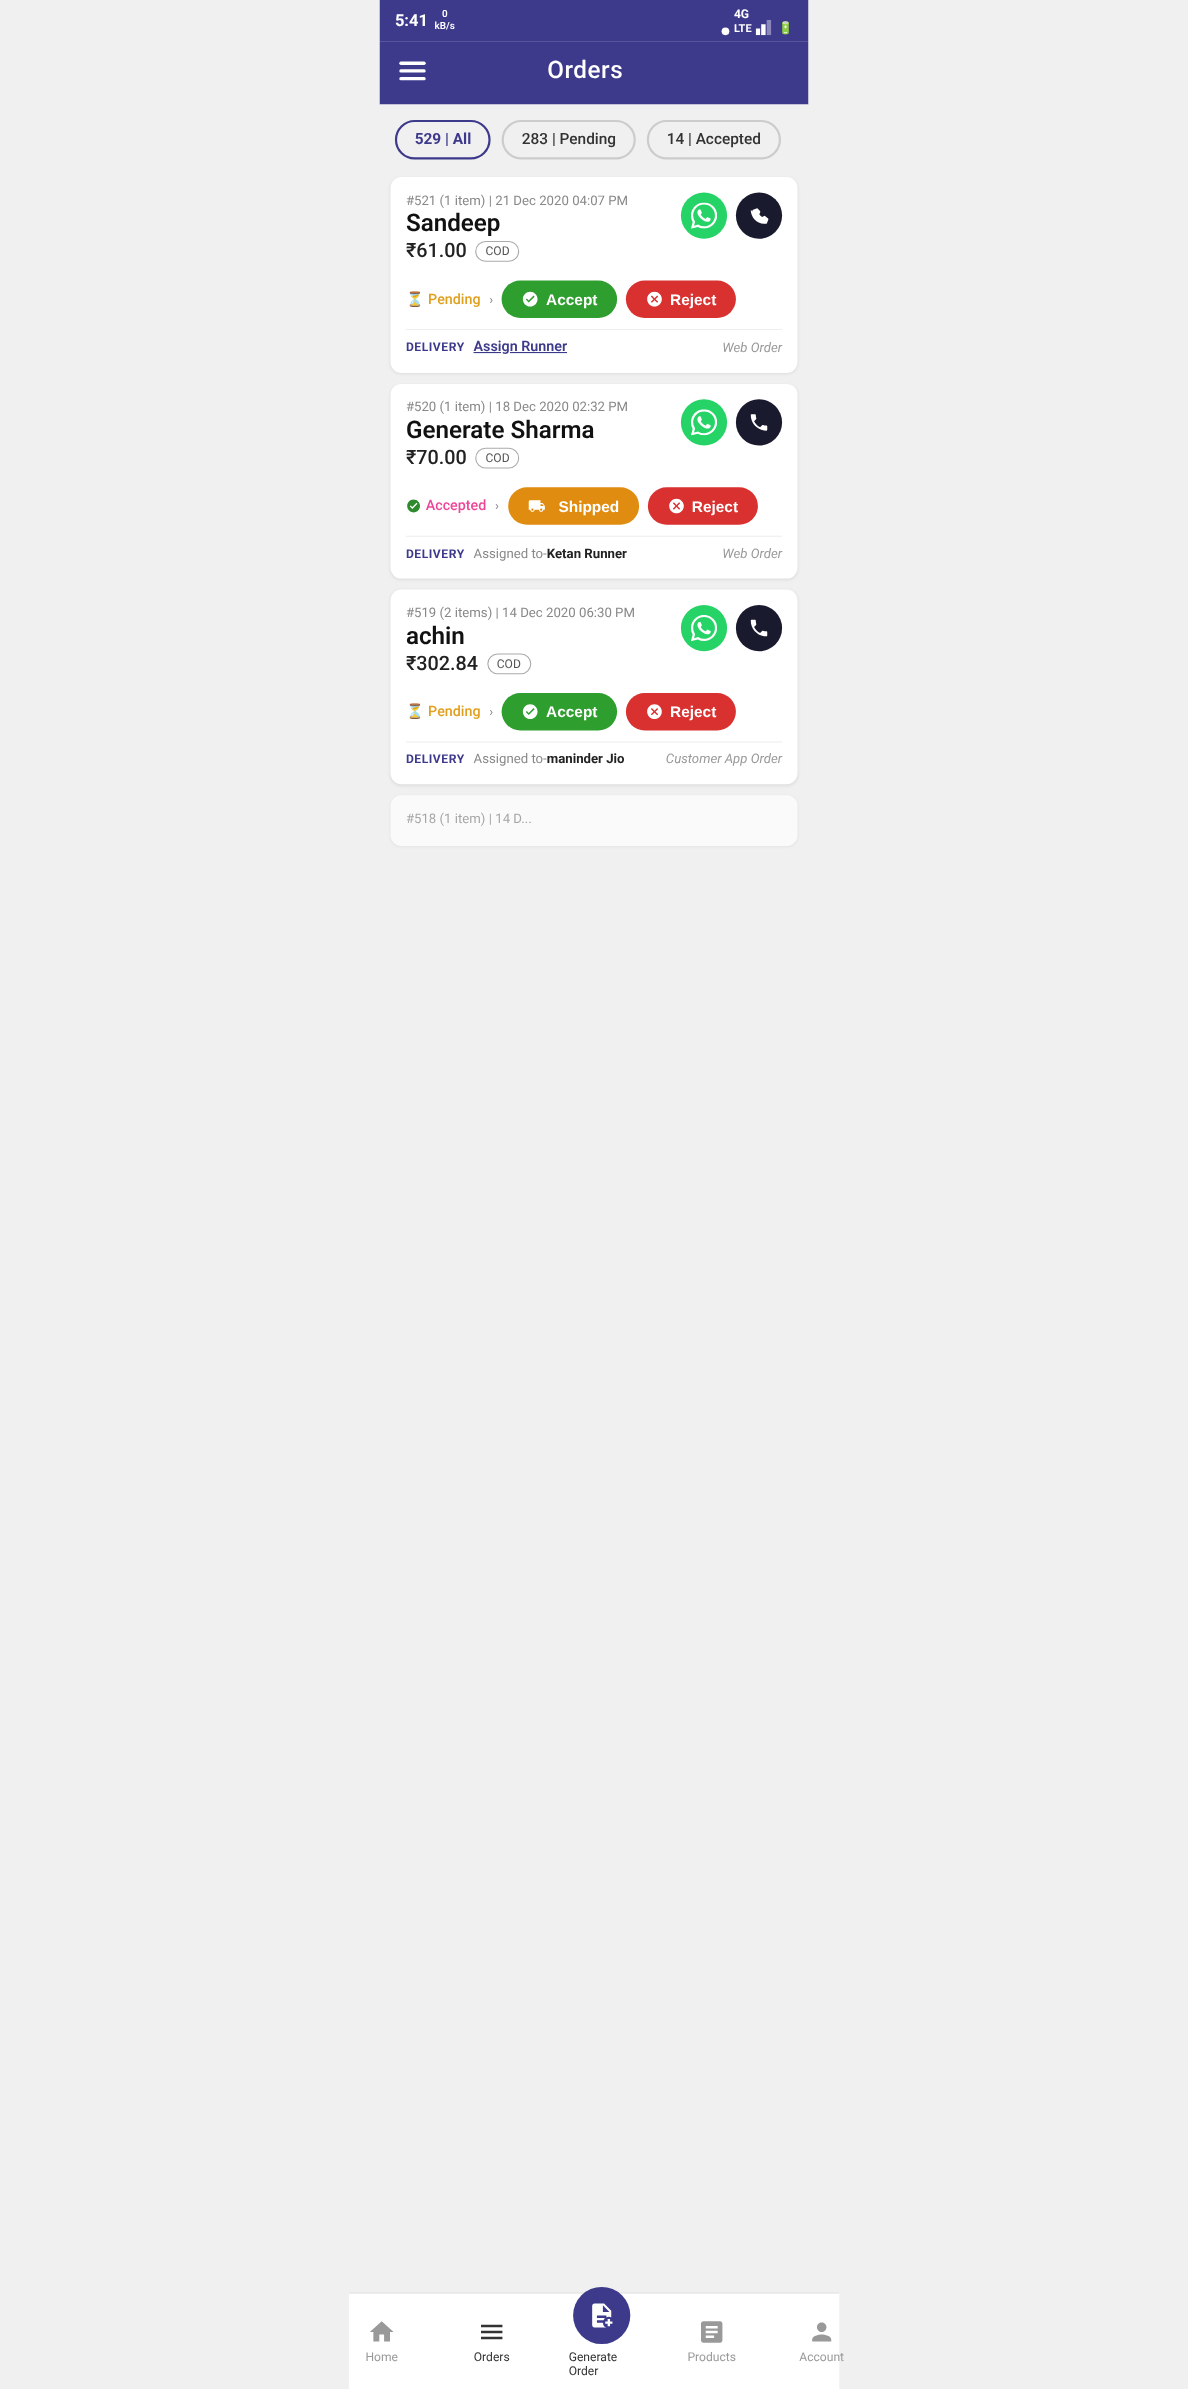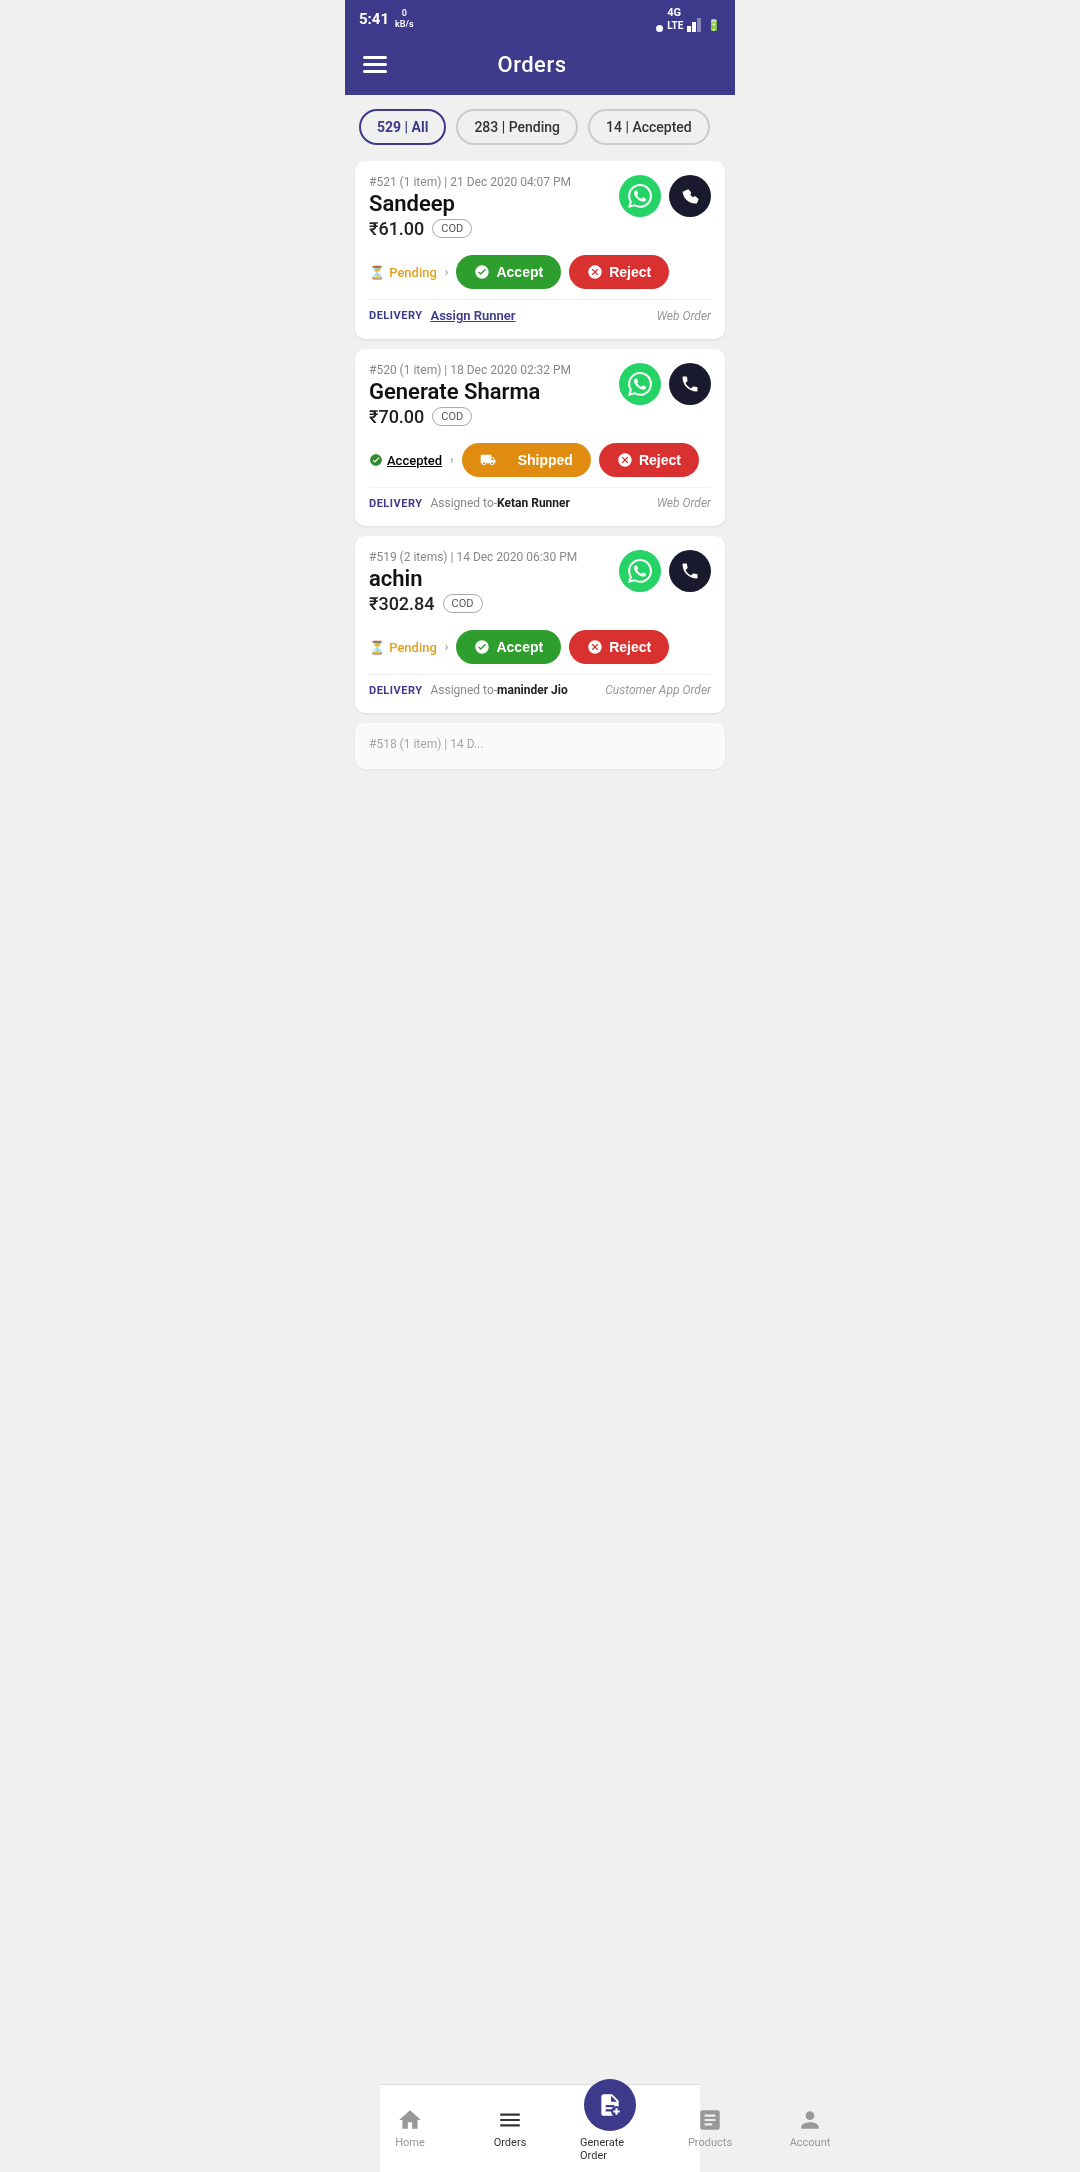--- a/index.html
+++ b/index.html
@@ -144,21 +144,21 @@
       gap: 8px;
       margin-bottom: 10px;
       flex-wrap: wrap;
     }
     .status-label {
       display: flex; align-items: center; gap: 4px;
       font-size: 13px;
       color: #e0a020;
       font-weight: 500;
     }
-    .status-label.accepted { color: #000000; text-decoration: underline; }
+    .status-label.accepted { color: #ec4899; }
     .chevron-right {
       font-size: 12px;
       color: #888;
     }
     .btn-accept {
       background: #2e9e2e;
       color: white;
       border: none;
       border-radius: 24px;
       padding: 9px 18px;
@@ -168,21 +168,21 @@
       cursor: pointer;
     }
     .btn-shipped {
       background: #e08c10;
       color: white;
       border: none;
       border-radius: 24px;
       padding: 9px 18px;
       font-size: 14px;
       font-weight: 600;
-      display: flex; align-items: center; gap: 22px;
+      display: flex; align-items: center; gap: 12px;
       cursor: pointer;
     }
     .btn-reject {
       background: #d93030;
       color: white;
       border: none;
       border-radius: 24px;
       padding: 9px 18px;
       font-size: 14px;
       font-weight: 600;
@@ -216,21 +216,21 @@
     .assigned-text { color: #888; font-size: 12px; }
     .assigned-text strong { color: #222; font-weight: 700; }
     .order-type { color: #999; font-style: italic; font-size: 12px; }
 
     
     .bottom-nav {
       position: fixed;
       bottom: 0;
       left: 50%;
       transform: translateX(-50%);
-      width: 320px;
+      width: 446px;
       background: white;
       display: flex;
       justify-content: space-around;
       align-items: center;
       padding: 8px 0 10px;
       border-top: 1px solid #ddd;
       z-index: 100;
       gap: 40px;
     }
     .nav-item {

